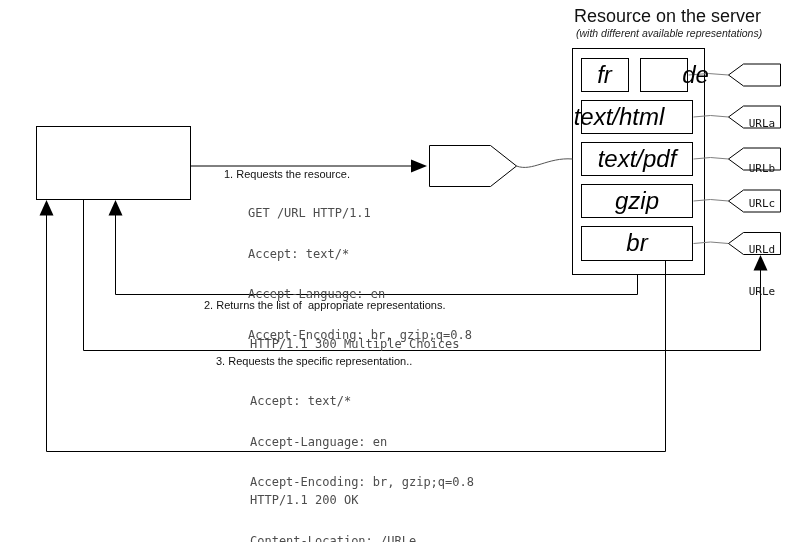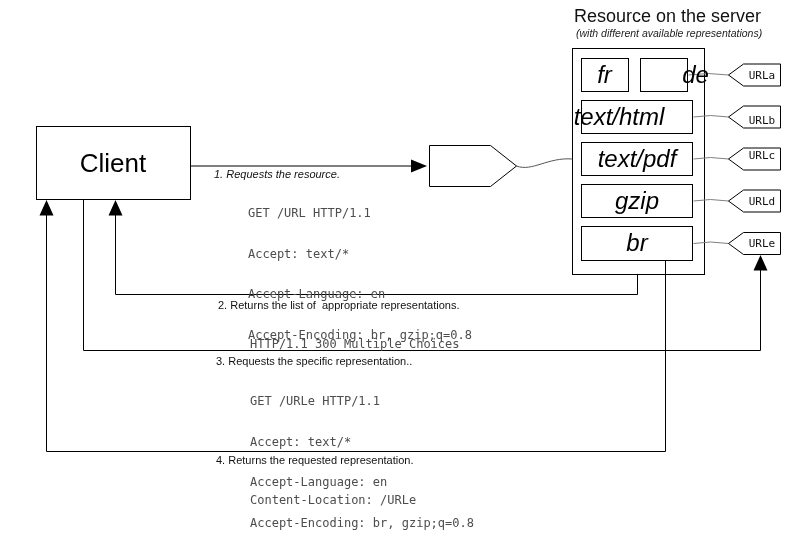--- a/index.html
+++ b/index.html
@@ -6,21 +6,21 @@
   #stage{position:relative;width:801px;height:542px;background:#ffffff;overflow:hidden;
          font-family:"Liberation Sans",sans-serif;color:#000;}
   #lines{position:absolute;left:0;top:0;}
   .abs{position:absolute;}
   .center{display:flex;align-items:center;justify-content:center;}
   .title{font-size:18px;color:#111;}
   .subtitle{font-size:10.5px;font-style:italic;color:#222;}
   .node-label{font-size:26px;}
   .url-label{font-size:25px;}
   .rep-label{font-size:24px;font-style:italic;}
-  .tag-label{font-family:"DejaVu Sans Mono",monospace;font-size:11px;color:#111;}
+  .tag-label{font-family:"DejaVu Sans Mono",monospace;font-size:11px;color:#111;margin-top:48px;}
   .msg-title{font-size:11px;color:#111;white-space:pre;}
   .msg-lines{font-family:"DejaVu Sans Mono",monospace;font-size:12px;line-height:13.5px;
              color:#4d4d4d;white-space:pre;margin-left:39px;}
 </style>
 </head>
 <body>
 
 <div id="stage">
 
   <svg id="lines" width="801" height="542" viewBox="0 0 801 542">
@@ -58,58 +58,56 @@
     <polyline points="83.5,200 83.5,350.5 760.5,350.5 760.5,270" fill="none" stroke="#000"></polyline>
     <polygon points="760.5,255 753.5,270.5 767.5,270.5" fill="#000"></polygon>
 
     <polyline points="665.5,260.5 665.5,451.5 46.5,451.5 46.5,215" fill="none" stroke="#000"></polyline>
     <polygon points="46.5,200 39.5,215.5 53.5,215.5" fill="#000"></polygon>
   </svg>
 
   <div class="abs title" style="left:574px;top:6px;">Resource on the server</div>
   <div class="abs subtitle" style="left:576px;top:27px;">(with different available representations)</div>
 
-  <div class="abs center node-label" style="left:36px;top:126px;width:154px;height:74px;">Client</div>
 
 
   <div class="abs center rep-label" style="left:581px;top:58px;width:47px;height:34px;">fr</div>
   <div class="abs center rep-label" style="left:640px;top:58px;width:47px;height:34px;margin-left:32px;">de</div>
   <div class="abs center rep-label" style="left:563px;top:100px;width:112px;height:34px;">text/html</div>
   <div class="abs center rep-label" style="left:581px;top:142px;width:112px;height:34px;">text/pdf</div>
   <div class="abs center rep-label" style="left:581px;top:184px;width:112px;height:34px;">gzip</div>
   <div class="abs center rep-label" style="left:581px;top:226px;width:112px;height:34px;">br</div>
 
   <div class="abs center tag-label" style="left:744px;top:64px;width:36px;height:22px;">URLa</div>
   <div class="abs center tag-label" style="left:744px;top:106px;width:36px;height:28px;">URLb</div>
   <div class="abs center tag-label" style="left:744px;top:148px;width:36px;height:14px;">URLc</div>
   <div class="abs center tag-label" style="left:744px;top:190px;width:36px;height:22px;">URLd</div>
   <div class="abs center tag-label" style="left:744px;top:232.5px;width:36px;height:22px;">URLe</div>
 
-  <div class="abs msg-title" style="left:214px;top:168px;font-style:italic;">1. Requests the resource.</div>
+  <div class="abs msg-title" style="left:224px;top:168px;">1. Requests the resource.</div>
   <div class="abs msg-lines" style="left:209px;top:180px;">
     <div>GET /URL HTTP/1.1</div>
     <div>Accept: text/*</div>
     <div>Accept-Language: en</div>
     <div>Accept-Encoding: br, gzip;q=0.8</div>
   </div>
 
-  <div class="abs msg-title" style="left:218px;top:299px;">2. Returns the list of  appropriate representations.</div>
+  <div class="abs msg-title" style="left:204px;top:299px;">2. Returns the list of  appropriate representations.</div>
   <div class="abs msg-lines" style="left:211px;top:311px;">
     <div>HTTP/1.1 300 Multiple Choices</div>
   </div>
 
   <div class="abs msg-title" style="left:216px;top:355px;">3. Requests the specific representation..</div>
   <div class="abs msg-lines" style="left:211px;top:368px;">
-    <div>GET /URLe HTTP/1.1</div>
     <div>Accept: text/*</div>
     <div>Accept-Language: en</div>
     <div>Accept-Encoding: br, gzip;q=0.8</div>
   </div>
 
-  <div class="abs msg-title" style="left:216px;top:454px;">4. Returns the requested representation.</div>
   <div class="abs msg-lines" style="left:211px;top:467px;">
+    <div>HTTP/1.1 200 OK</div>
     <div>Content-Location: /URLe</div>
     
     
     
   </div>
 
 </div>
 
 </body></html>

